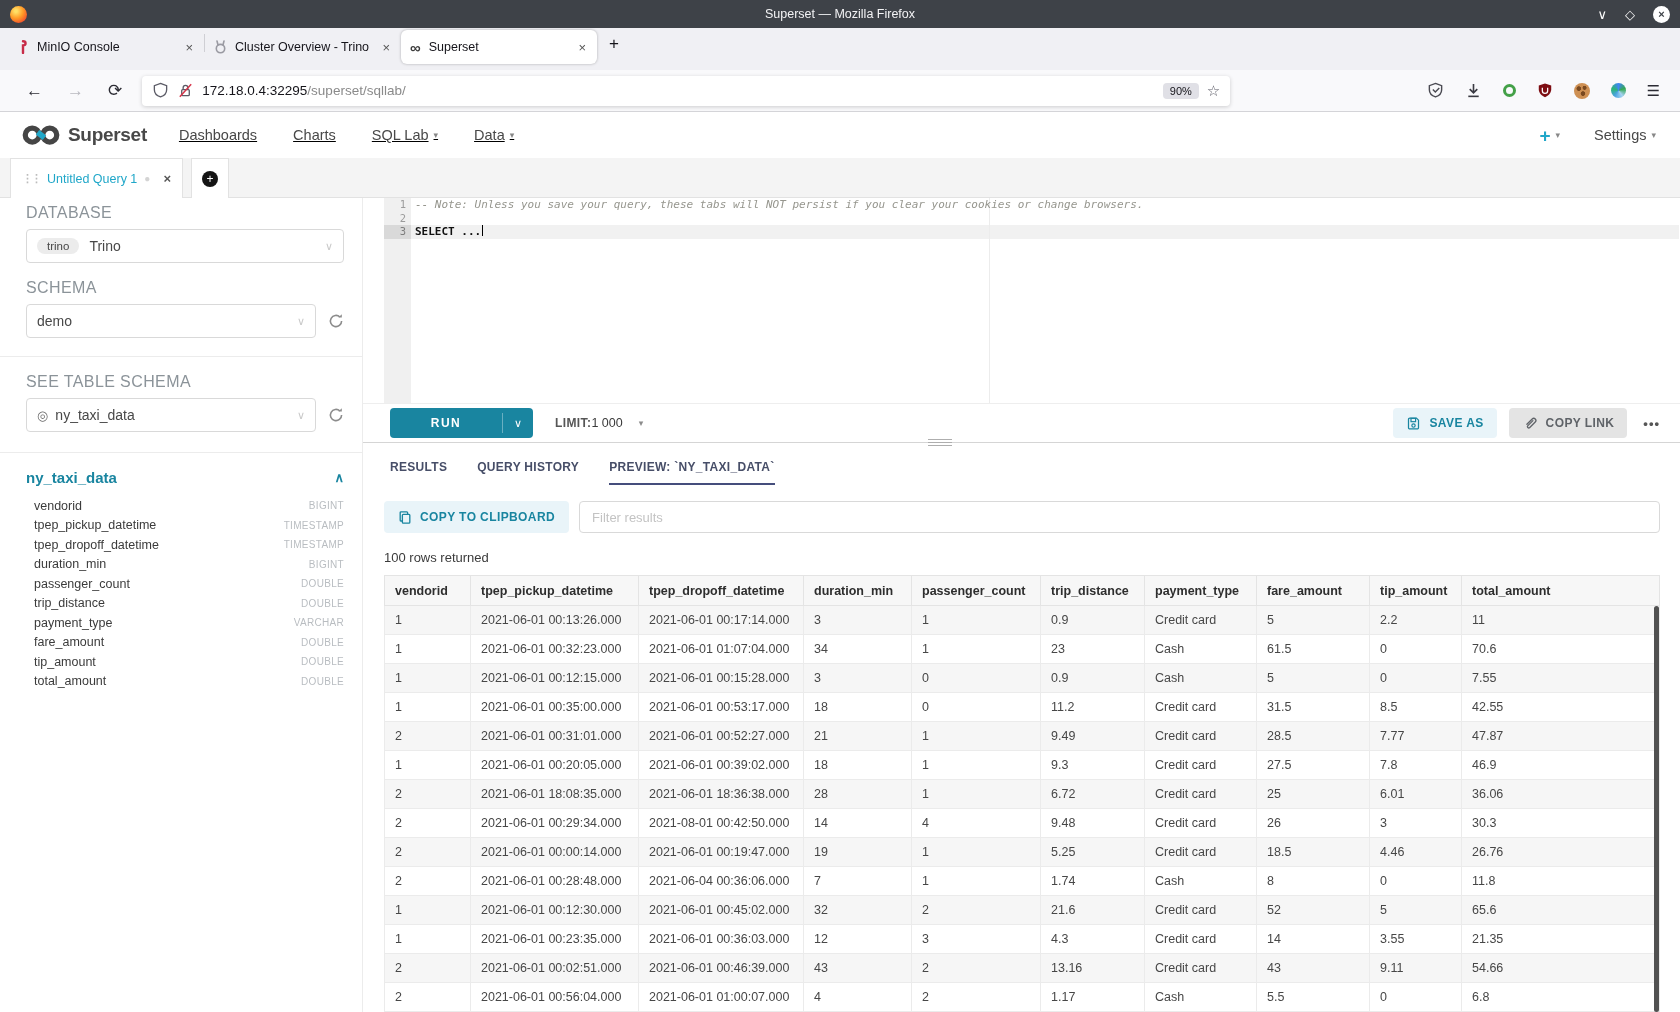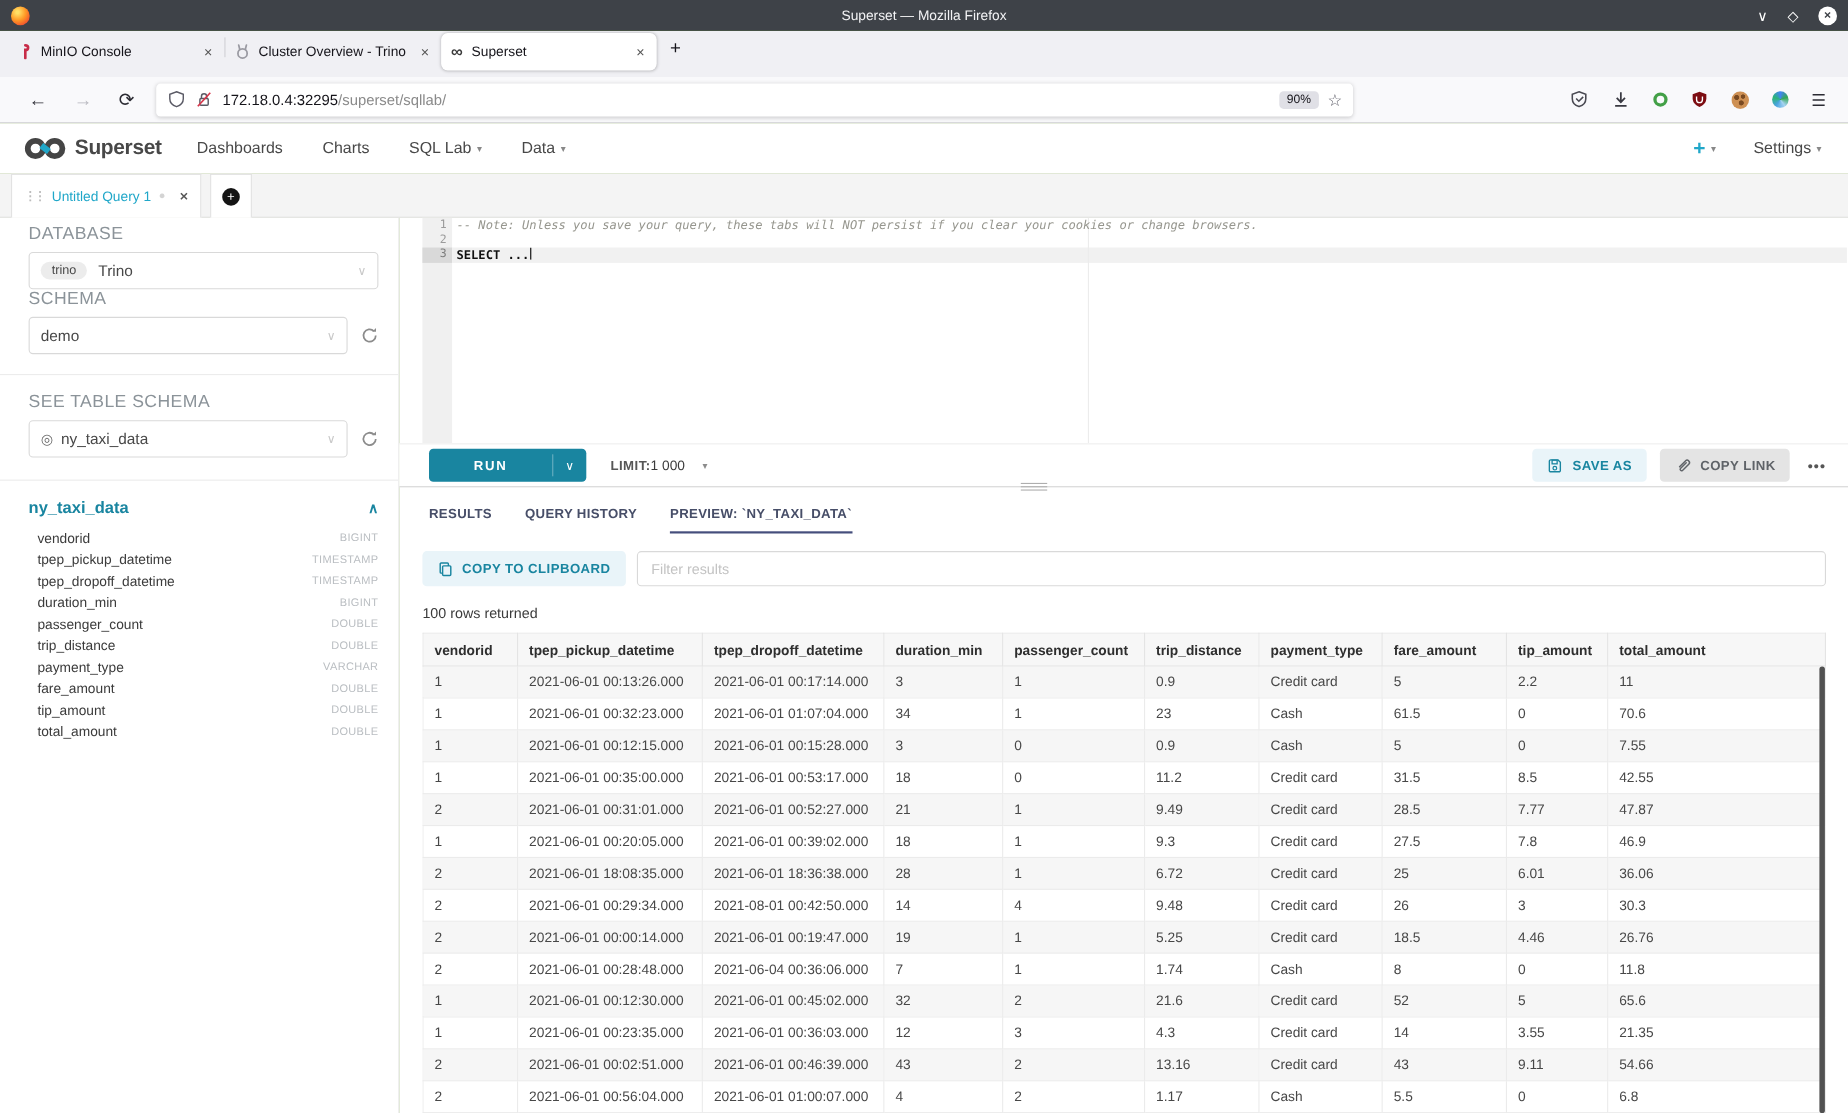--- a/index.html
+++ b/index.html
@@ -48,21 +48,21 @@
                radial-gradient(circle at 66% 30%, #7a4a21 1.7px, transparent 2.3px),
                radial-gradient(circle at 56% 66%, #7a4a21 2px, transparent 2.6px), #ce9053; }
   .sparkle { width:15px; height:15px; border-radius:50%;
     background:conic-gradient(#4285f4, #34a853, #a7d3f1, #4aa3df, #2bb673, #4285f4); }
   .menu-glyph { font-size:15px; color:#2b2b33; }
 
   
   .snav { height:46px; background:#fff; display:flex; align-items:center; padding:0 20px; }
   .brand { display:flex; align-items:center; gap:6px; }
   .brand-word { font-size:19px; font-weight:bold; color:#484848; letter-spacing:-0.3px; }
-  .snav-items { display:flex; align-items:center; gap:36px; margin-left:32px; }
+  .snav-items { display:flex; align-items:center; gap:36px; margin-left:32px;text-decoration:underline; }
   .snav-item { font-size:14.5px; color:#484848; display:flex; align-items:center; gap:5px; }
   .caret { font-size:9px; color:#888; }
   .snav-right { margin-left:auto; display:flex; align-items:center; gap:34px; padding-right:4px; }
   .plus-accent { color:#20a7c9; font-size:19px; font-weight:bold; line-height:1; }
   .settings-item { font-size:14.5px; color:#484848; display:flex; align-items:center; gap:5px; }
 
   
   .qtabrow { height:40px; background:#f4f4f4; border-bottom:1px solid #e2e2e2; display:flex; align-items:flex-end; padding-left:10px; }
   .qtab { height:40px; background:#fff; border:1px solid #e2e2e2; border-bottom:none; display:flex; align-items:center;
     padding:0 11px; gap:7px; margin-bottom:-1px; }
@@ -308,21 +308,21 @@
   </div>
 
   <div class="sidebar">
     <div class="side-label">DATABASE</div>
     <div class="selectbox">
       <span class="db-pill">trino</span>
       <span class="db-name">Trino</span>
       <span class="chev">∨</span>
     </div>
 
-    <div class="side-label" style="">SCHEMA</div>
+    <div class="side-label" style="margin-top:16px;">SCHEMA</div>
     <div class="sel-row">
       <div class="selectbox">
         <span class="sel-value">demo</span>
         <span class="chev">∨</span>
       </div>
       <span class="refresh-btn">
         <svg width="16" height="16" viewBox="0 0 16 16">
             <path d="M13.6 8a5.6 5.6 0 1 1-1.7-4" fill="none" stroke="#8c8c8c" stroke-width="1.6"></path>
             <path d="M13.8 1.2v3.4h-3.4z" fill="#8c8c8c"></path>
           </svg>

